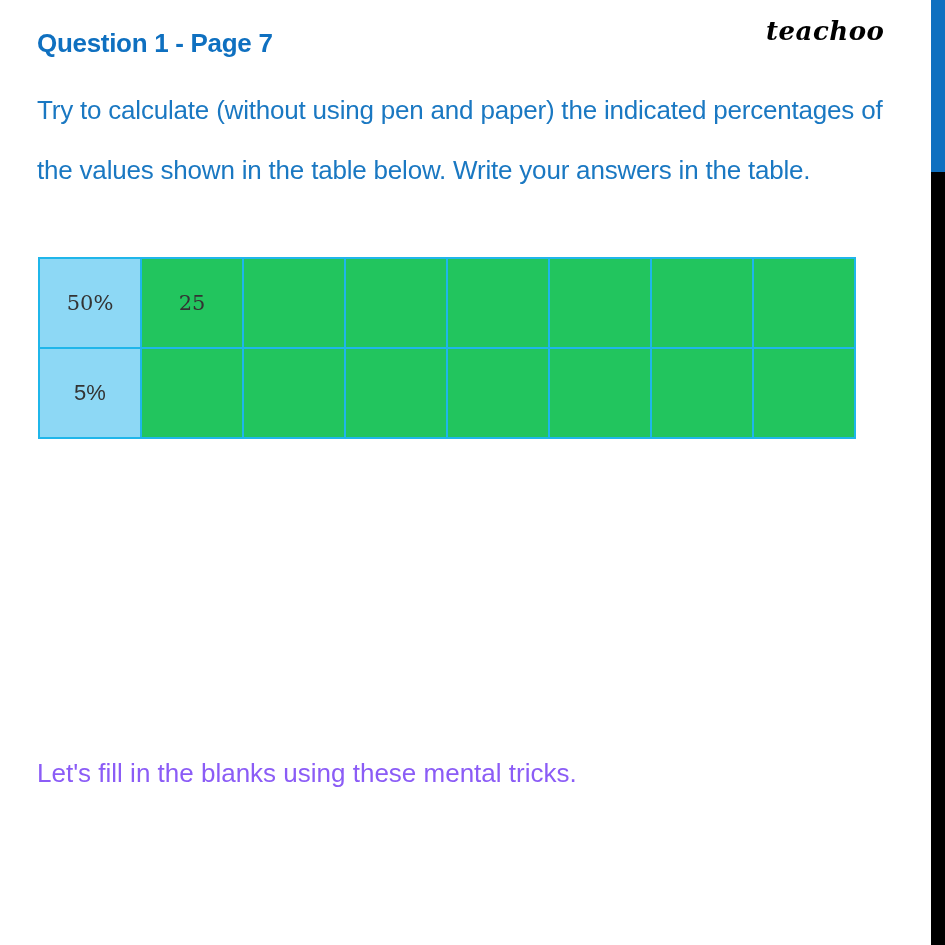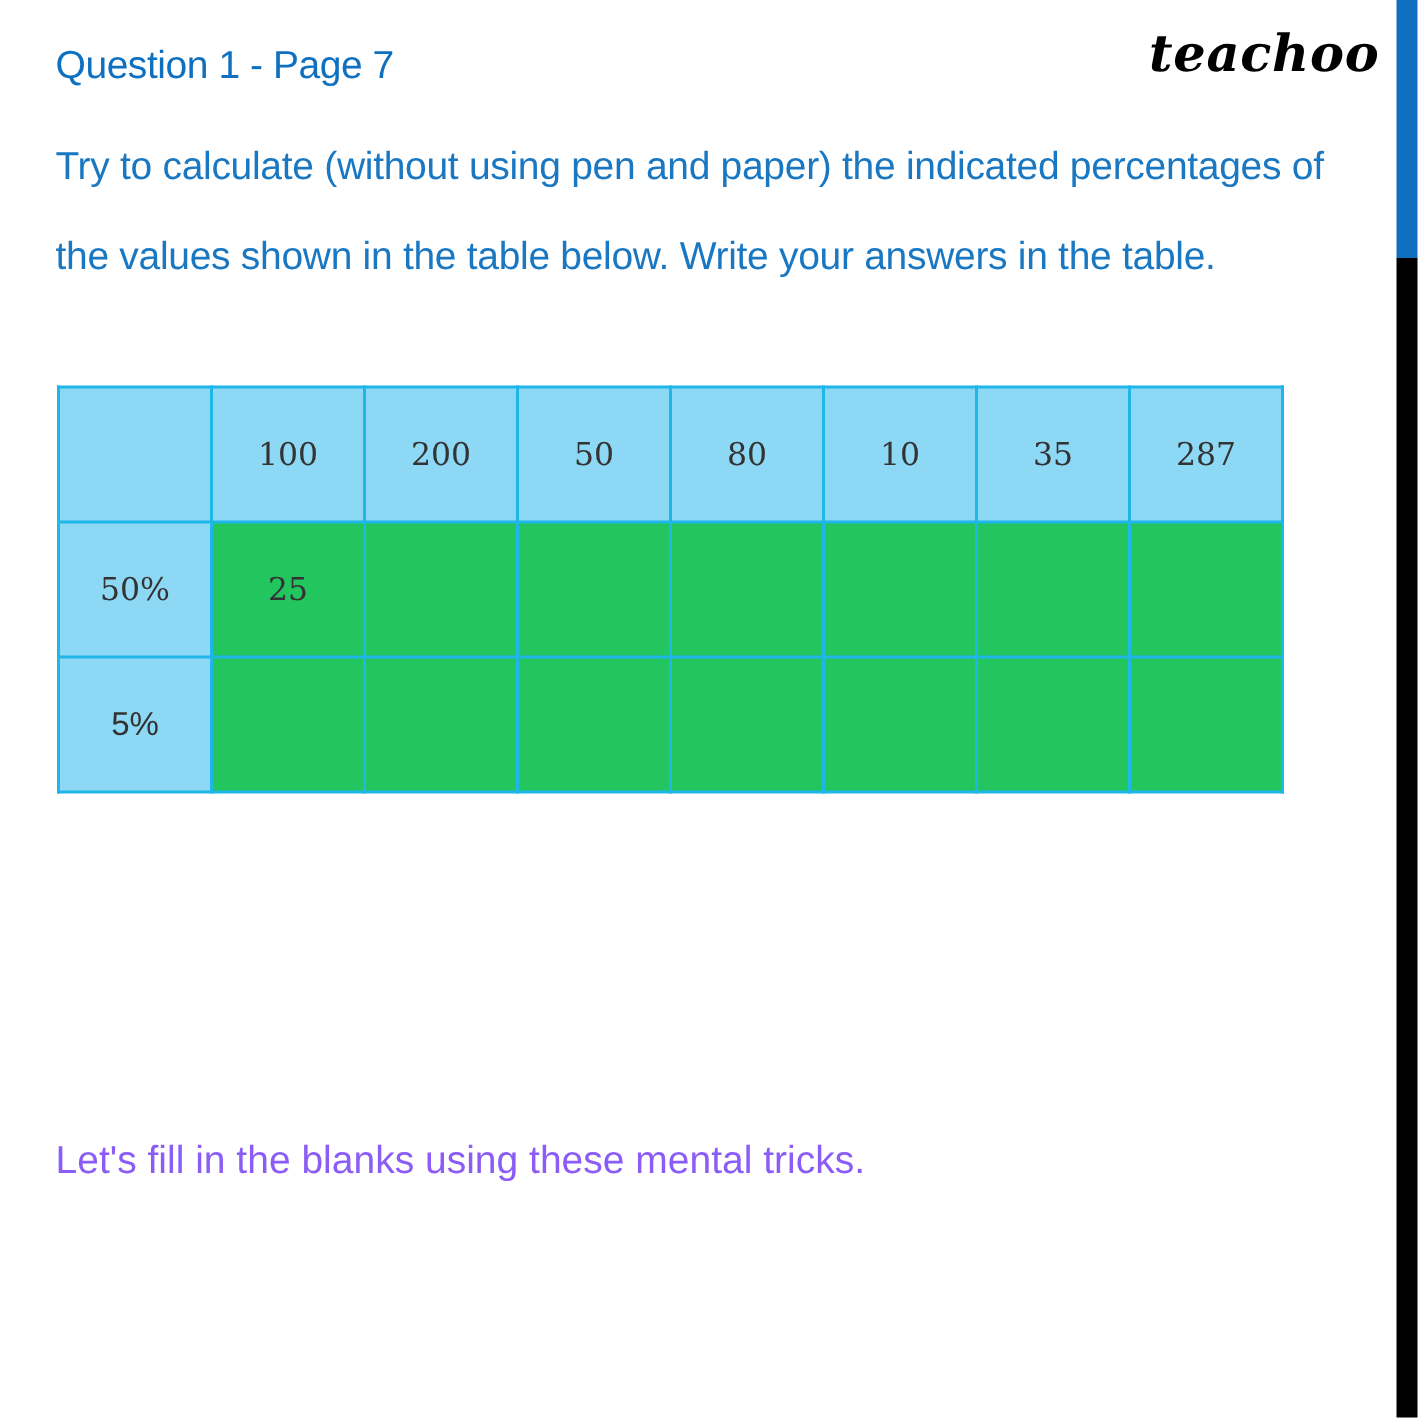--- a/index.html
+++ b/index.html
@@ -12,33 +12,33 @@
       height: 945px;
       position: relative;
       overflow: hidden;
       font-family: "Liberation Sans", sans-serif;
     }
     .title {
       position: absolute;
       left: 37px;
       top: 28px;
       font-size: 26px;
-      font-weight: normal;
+      font-weight: bold;
       color: #0f70c0;
       letter-spacing: -0.3px;
       text-align: center;
     }
     .logo {
       position: absolute;
       left: 766px;
       top: 16px;
       font-family: "DejaVu Serif", serif;
       font-style: italic;
       font-weight: bold;
-      font-size: 34px;
+      font-size: 26px;
       color: #000000;
       letter-spacing: 0.5px;
     }
     .question {
       position: absolute;
       left: 37px;
       top: 80px;
       width: 860px;
       font-size: 26px;
       line-height: 60px;
@@ -102,30 +102,20 @@
 <div class="title">Question 1 - Page 7</div>
 <div class="logo">teachoo</div>
 
 <div class="question">Try to calculate (without using pen and paper) the indicated percentages of the values shown in the table below. Write your answers in the table.</div>
 
 <div class="side-bar-blue"></div>
 <div class="side-bar-black"></div>
 
 <table class="pct">
   <tbody>
-      <tr>
-    <td class="corner"></td>
-    <td class="head">100</td>
-    <td class="head">200</td>
-    <td class="head">50</td>
-    <td class="head">80</td>
-    <td class="head">10</td>
-    <td class="head">35</td>
-    <td class="head">287</td>
-  </tr>
   <tr>
     <td class="rowhead">50%</td>
     <td>25</td>
     <td></td>
     <td></td>
     <td></td>
     <td></td>
     <td></td>
     <td></td>
   </tr>

